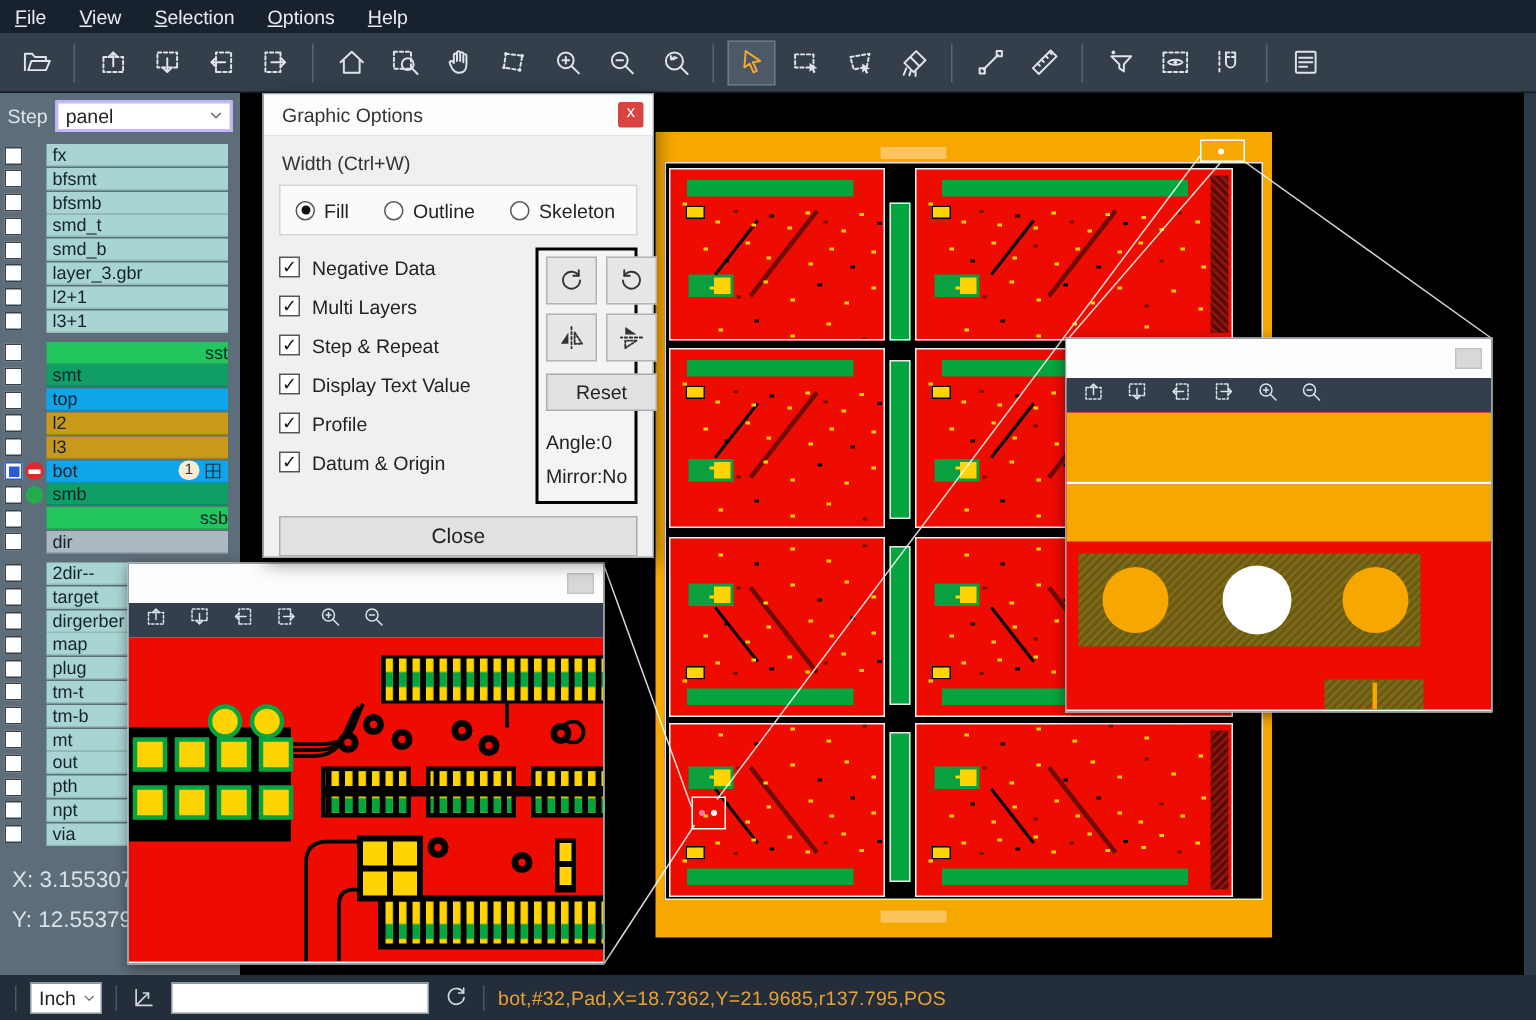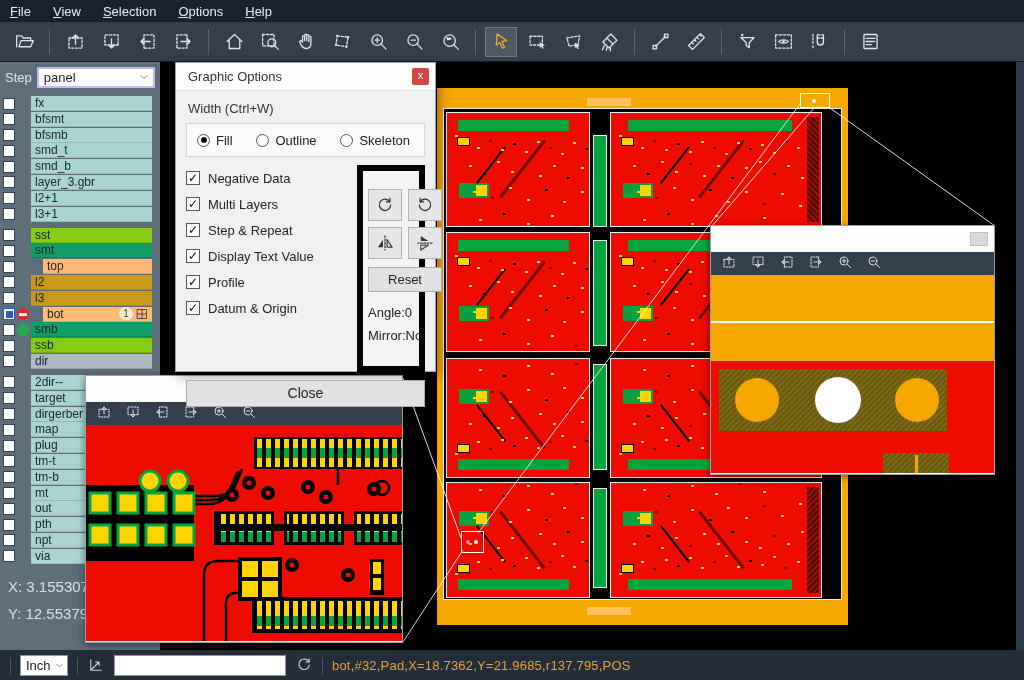--- a/index.html
+++ b/index.html
@@ -40,23 +40,23 @@
   .lr-check.on { border:1px solid #2a5bd0; }
   .lr-check.on::after { content:""; width:7px; height:7px; background:#2a5bd0; }
   .lr-ind { width:16px; flex:none; display:flex; align-items:center; justify-content:center; }
   .dot { width:12px; height:12px; border-radius:50%; }
   .dot.red { background:#e4252b; position:relative; }
   .dot.red::after { content:""; position:absolute; left:2px; top:4.5px; width:8px; height:3px; background:#fff; }
   .dot.green { background:#23ac4e; }
   .lr-bar { flex:1; height:15px; margin-right:8px; display:flex; align-items:center;
             font-size:12px; color:#14232b; padding-left:4px; border-bottom:1px solid rgba(0,0,0,.12); }
   .lg-teal  { background:#a8d5d2; }
-  .lg-white { background:#84cc16; }
+  .lg-white { background:#22c55e;justify-content:flex-end; }
   .lg-green { background:#0f9e66; }
-  .lg-orange{ background:#fdba74;margin-left:12px; }
+  .lg-orange{ background:#0ea5e9; }
   .lg-gold  { background:#c9991a; }
   .lg-gray  { background:#adb8c0; }
   .lr-badge { margin-left:auto; width:14px; height:13px; border-radius:7px; background:#f6ecd2; color:#333;
               font-size:10px; display:flex; align-items:center; justify-content:center; }
   .lr-grid { width:12px; height:12px; color:#1d2a33; margin:0 4px 0 3px; }
   .coords { position:absolute; left:8px; bottom:34px; color:#dae2e8; font-size:15px; line-height:1.85; }
 
   
   .canvas { position:absolute; left:160px; top:62px; width:856px; bottom:30px; background:#000; z-index:1; overflow:hidden; }
   .right-edge { position:absolute; right:0; top:62px; width:8px; bottom:30px; background:#2b3948; z-index:2; }
@@ -111,21 +111,21 @@
                justify-content:space-between; padding:0 14px 0 10px; margin-bottom:8px; }
   .radio-item { display:flex; align-items:center; gap:6px; font-size:13px; color:#222; }
   .radio-c { width:13px; height:13px; border:1px solid #555; border-radius:50%; background:#fff;
              display:flex; align-items:center; justify-content:center; }
   .radio-c.on::after { content:""; width:6px; height:6px; border-radius:50%; background:#111; }
   .dlg-main { display:flex; gap:6px; }
   .chk-col { flex:1; }
   .chk-row { height:26px; display:flex; align-items:center; gap:8px; font-size:13px; color:#222; }
   .chk-b { width:14px; height:14px; background:#fff; border:1px solid #555; font-size:12px; line-height:12px;
            text-align:center; color:#111; flex:none; }
-  .groupbox { width:68px; border:6px solid #000000; background:#f4f4f4; padding:18px 5px; }
+  .groupbox { width:68px; border:2px solid #000000; background:#f4f4f4; padding:4px 5px; }
   .tgrid { display:grid; grid-template-columns:34px 34px; grid-gap:6px; }
   .tbtn { width:34px; height:32px; background:#e6e6e6; border:1px solid #b3b3b3;
           display:flex; align-items:center; justify-content:center; }
   .tbtn svg { width:20px; height:20px; color:#333; }
   .reset-btn { margin-top:8px; width:74px; height:25px; background:#e1e1e1; border:1px solid #adadad;
                font-size:13px; color:#222; display:flex; align-items:center; justify-content:center; }
   .dlg-stat { margin-top:10px; font-size:13px; color:#222; line-height:1.75; }
   .close-btn { margin:8px 0 0; height:27px; background:#e1e1e1; border:1px solid #adadad; font-size:14px;
                color:#222; display:flex; align-items:center; justify-content:center; }
 

